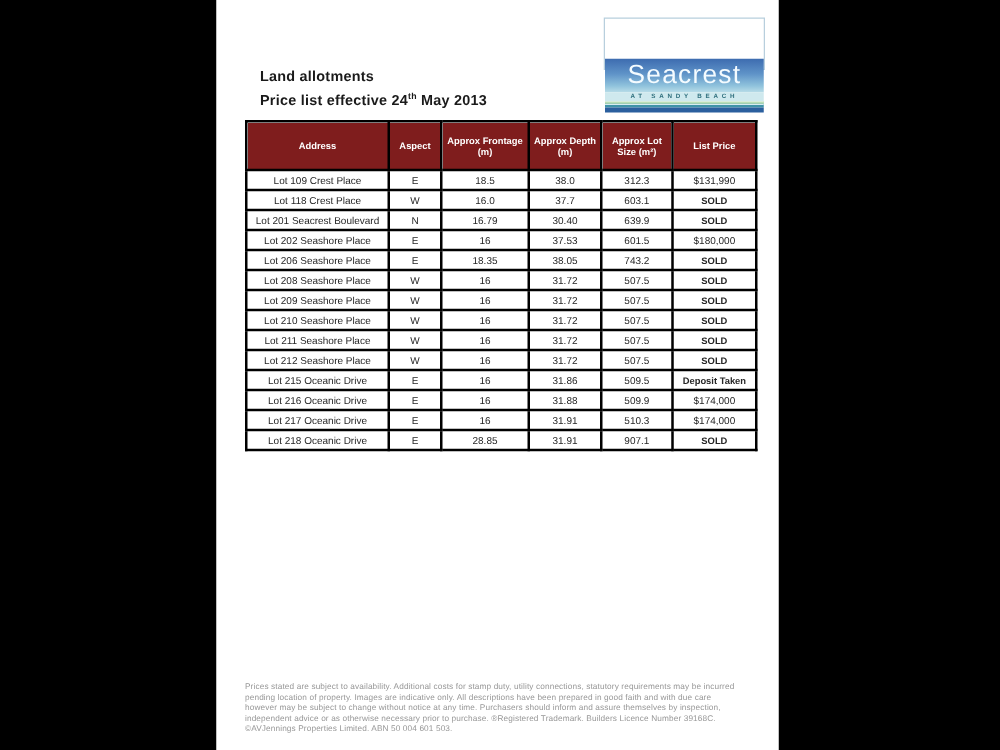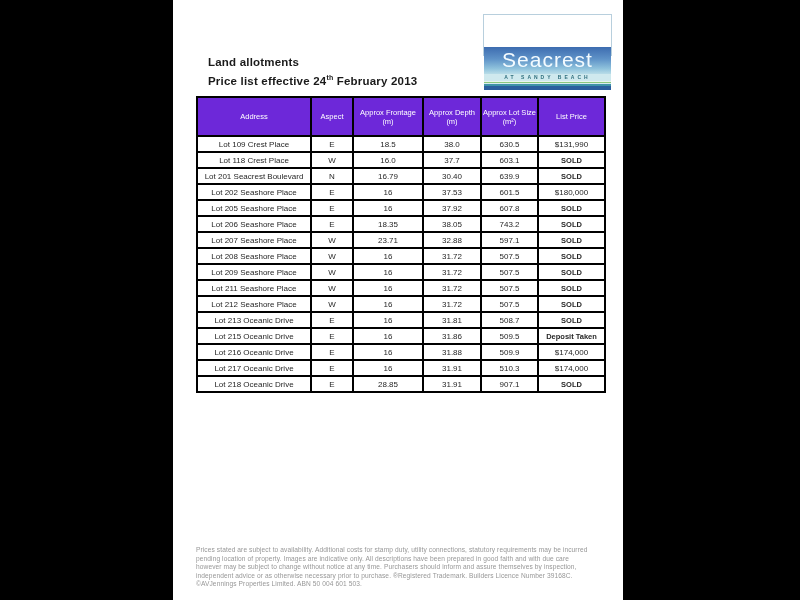--- a/index.html
+++ b/index.html
@@ -75,25 +75,25 @@
     border-collapse: collapse;
     table-layout: fixed;
   }
   .price-table th, .price-table td {
     border: 2px solid #000;
     text-align: center;
     vertical-align: middle;
     overflow: hidden;
   }
   .price-table th {
-    background: #6d28d9;
+    background: #7f1d1d;
     color: #ffffff;
     font-size: 7.5px;
     line-height: 9px;
-    font-weight: normal;
+    font-weight: bold;
     height: 39px;
     padding: 2px 1px;
   }
   .price-table td {
     background: #ffffff;
     color: #262626;
     font-size: 8px;
     height: 16px;
     padding: 0 1px;
     white-space: nowrap;
@@ -128,21 +128,21 @@
         <span class="logo-brand">Seacrest</span>
       </div>
       <div class="logo-tagline">AT SANDY BEACH</div>
       <div class="stripe stripe-green"></div>
       <div class="stripe stripe-teal"></div>
       <div class="stripe stripe-navy"></div>
     </div>
 
     <div class="title">
       <div>Land allotments</div>
-      <div><span>Price list effective 24</span><sup>th</sup><span> February 2013</span></div>
+      <div><span>Price list effective 24</span><sup>th</sup><span> May 2013</span></div>
     </div>
 
     <table class="price-table">
       <colgroup>
         <col class="c1">
           <col class="c2">
           <col class="c3">
           <col class="c4">
           <col class="c5">
           <col class="c6">
@@ -156,21 +156,21 @@
             <th>Approx Lot Size (m²)</th>
             <th>List Price</th>
           </tr>
       </thead>
       <tbody id="table-body">
           <tr>
             <td>Lot 109 Crest Place</td>
             <td>E</td>
             <td>18.5</td>
             <td>38.0</td>
-            <td>630.5</td>
+            <td>312.3</td>
             <td>$131,990</td>
           </tr>
           <tr>
             <td>Lot 118 Crest Place</td>
             <td>W</td>
             <td>16.0</td>
             <td>37.7</td>
             <td>603.1</td>
             <td class="bold">SOLD</td>
           </tr>
@@ -184,81 +184,65 @@
           </tr>
           <tr>
             <td>Lot 202 Seashore Place</td>
             <td>E</td>
             <td>16</td>
             <td>37.53</td>
             <td>601.5</td>
             <td>$180,000</td>
           </tr>
           <tr>
-            <td>Lot 205 Seashore Place</td>
-            <td>E</td>
-            <td>16</td>
-            <td>37.92</td>
-            <td>607.8</td>
-            <td class="bold">SOLD</td>
-          </tr>
-          <tr>
             <td>Lot 206 Seashore Place</td>
             <td>E</td>
             <td>18.35</td>
             <td>38.05</td>
             <td>743.2</td>
             <td class="bold">SOLD</td>
           </tr>
           <tr>
-            <td>Lot 207 Seashore Place</td>
-            <td>W</td>
-            <td>23.71</td>
-            <td>32.88</td>
-            <td>597.1</td>
-            <td class="bold">SOLD</td>
-          </tr>
-          <tr>
             <td>Lot 208 Seashore Place</td>
             <td>W</td>
             <td>16</td>
             <td>31.72</td>
             <td>507.5</td>
             <td class="bold">SOLD</td>
           </tr>
           <tr>
             <td>Lot 209 Seashore Place</td>
             <td>W</td>
             <td>16</td>
             <td>31.72</td>
             <td>507.5</td>
             <td class="bold">SOLD</td>
           </tr>
           <tr>
+            <td>Lot 210 Seashore Place</td>
+            <td>W</td>
+            <td>16</td>
+            <td>31.72</td>
+            <td>507.5</td>
+            <td class="bold">SOLD</td>
+          </tr>
+          <tr>
             <td>Lot 211 Seashore Place</td>
             <td>W</td>
             <td>16</td>
             <td>31.72</td>
             <td>507.5</td>
             <td class="bold">SOLD</td>
           </tr>
           <tr>
             <td>Lot 212 Seashore Place</td>
             <td>W</td>
             <td>16</td>
             <td>31.72</td>
             <td>507.5</td>
-            <td class="bold">SOLD</td>
-          </tr>
-          <tr>
-            <td>Lot 213 Oceanic Drive</td>
-            <td>E</td>
-            <td>16</td>
-            <td>31.81</td>
-            <td>508.7</td>
             <td class="bold">SOLD</td>
           </tr>
           <tr>
             <td>Lot 215 Oceanic Drive</td>
             <td>E</td>
             <td>16</td>
             <td>31.86</td>
             <td>509.5</td>
             <td class="bold">Deposit Taken</td>
           </tr>

